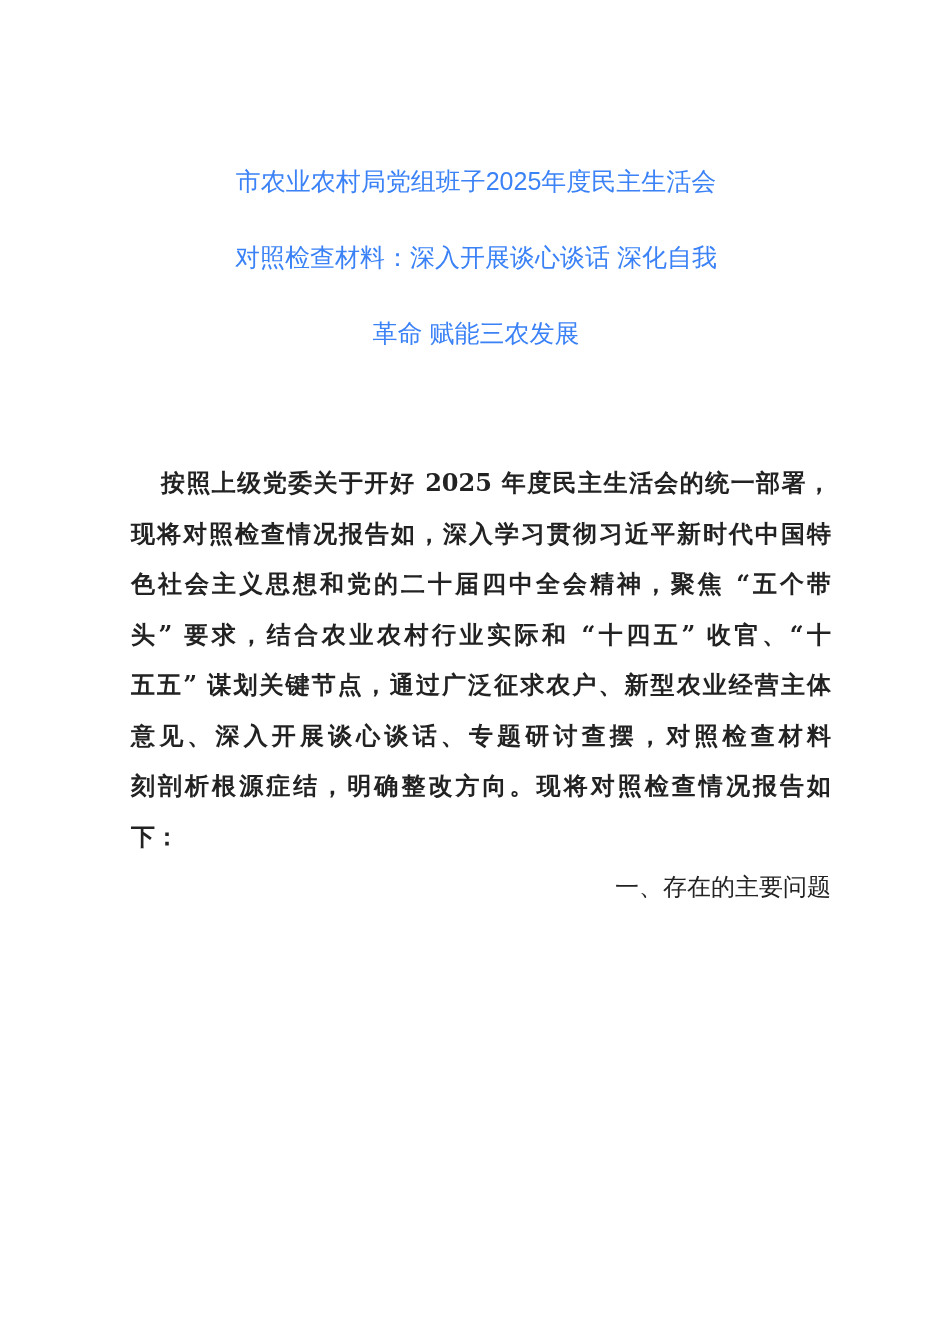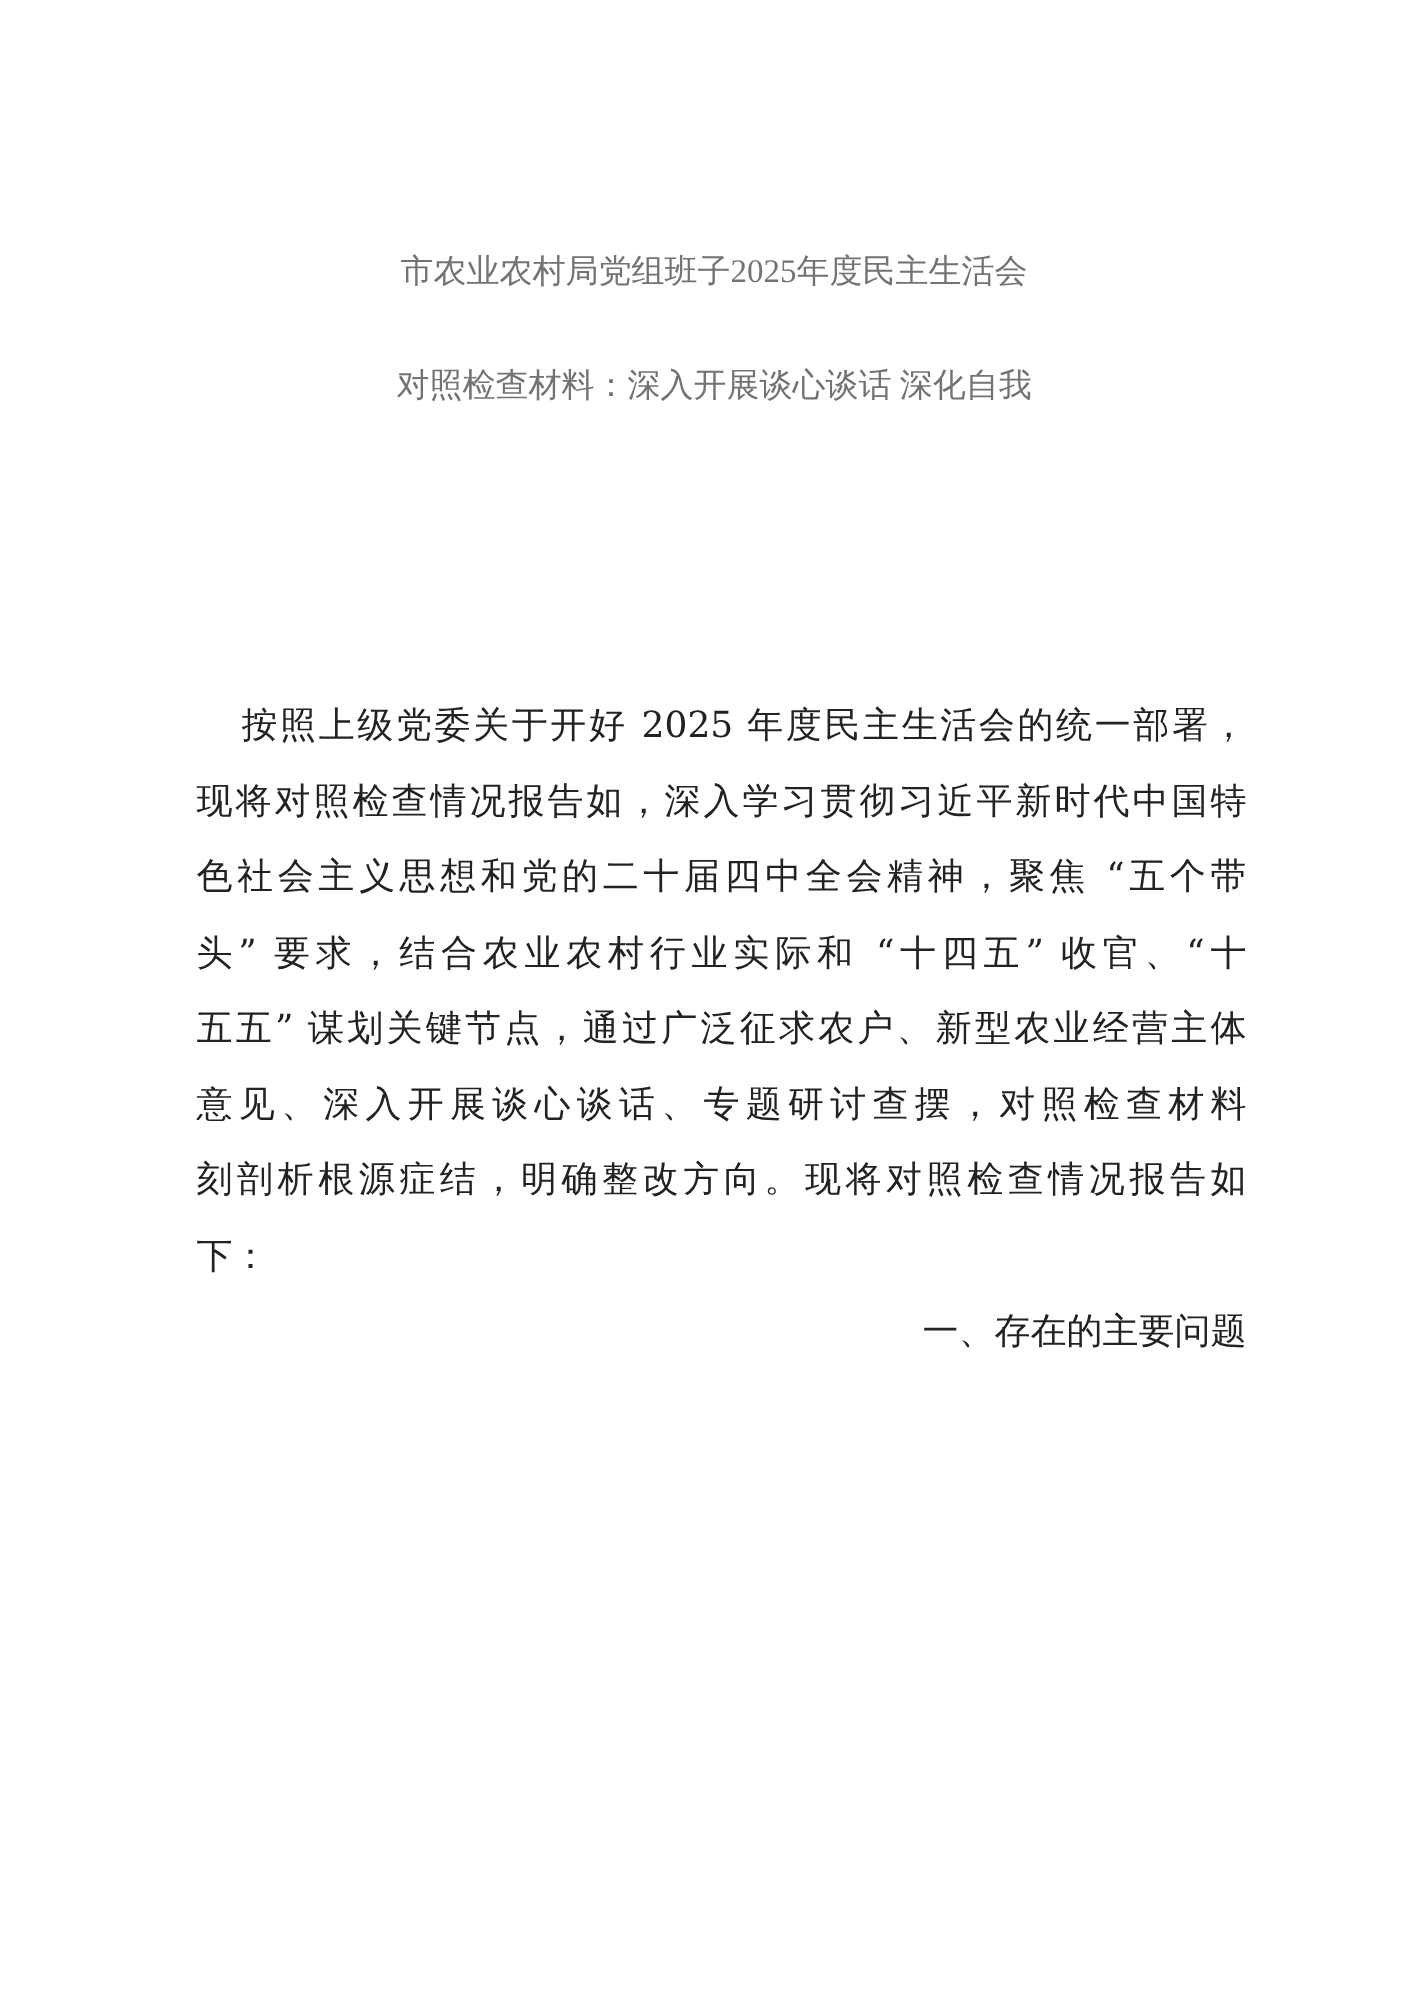--- a/index.html
+++ b/index.html
@@ -20,25 +20,25 @@
     width: 950px;
     height: 1344px;
     background: #fff;
   }
   .title-block {
     position: absolute;
     left: 120px;
     top: 143px;
     width: 712px;
     text-align: center;
-    font-family: Liberation Serif, serif;
-    font-size: 22px;
+    font-family: Liberation Sans, sans-serif;
+    font-size: 25px;
     line-height: 76px;
     font-weight: normal;
-    color: #737373;
+    color: #3b82f6;
   }
   .title-line {
     display: block;
     white-space: nowrap;
   }
   .body-block {
     position: absolute;
     left: 131px;
     top: 458px;
     width: 700px;
@@ -46,21 +46,21 @@
     font-size: 24px;
     color: #222;
   }
   .body-line {
     display: block;
     height: 50.5px;
     line-height: 50.5px;
     white-space: nowrap;
     text-align: justify;
     text-align-last: justify;
-    font-weight: 400;
+    font-weight: 700;
   }
   .body-line.first {
     padding-left: 30px;
   }
   .body-line.last {
     text-align-last: left;
   }
   .heading-line {
     display: block;
     height: 50.5px;
@@ -70,20 +70,21 @@
     text-align: right;
   }
 </style>
 </head>
 <body>
 
 <div class="page">
   <div class="title-block">
     <span class="title-line">市农业农村局党组班子2025年度民主生活会</span>
     <span class="title-line">对照检查材料：深入开展谈心谈话  深化自我</span>
+    <span class="title-line">革命  赋能三农发展</span>
   </div>
 
   <div class="body-block">
     <span class="body-line first">按照上级党委关于开好 2025 年度民主生活会的统一部署，</span>
     <span class="body-line">现将对照检查情况报告如，深入学习贯彻习近平新时代中国特</span>
     <span class="body-line">色社会主义思想和党的二十届四中全会精神，聚焦 “五个带</span>
     <span class="body-line">头” 要求，结合农业农村行业实际和 “十四五” 收官、“十</span>
     <span class="body-line">五五” 谋划关键节点，通过广泛征求农户、新型农业经营主体</span>
     <span class="body-line">意见、深入开展谈心谈话、专题研讨查摆，对照检查材料</span>
     <span class="body-line">刻剖析根源症结，明确整改方向。现将对照检查情况报告如</span>

